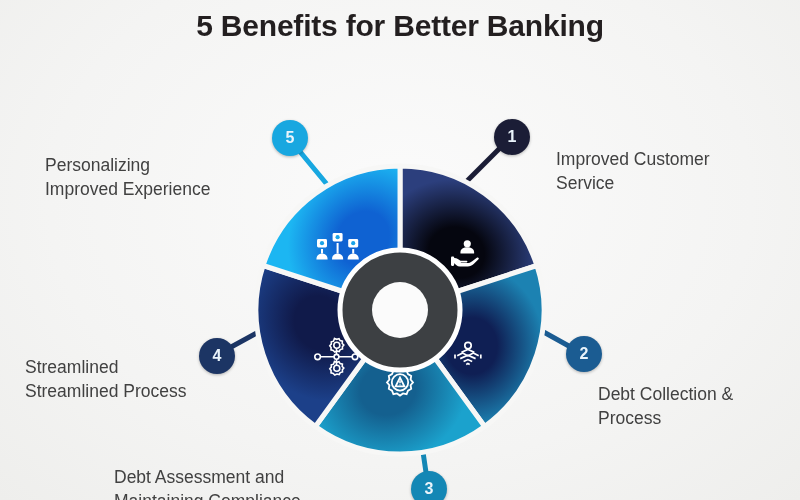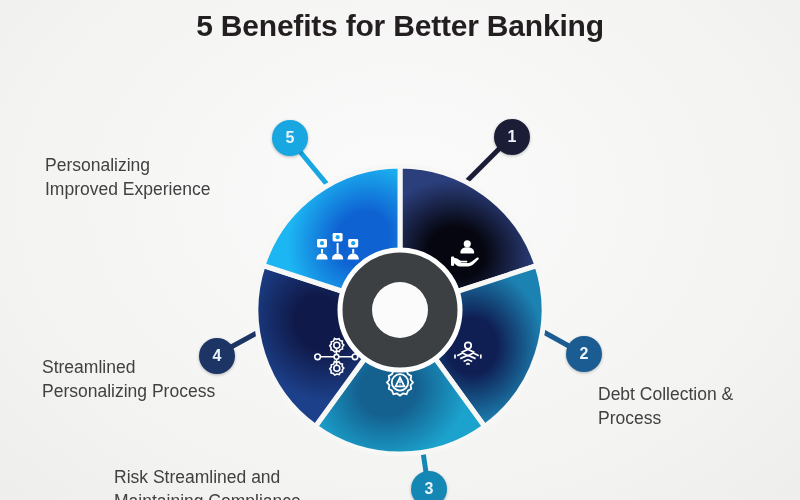--- a/index.html
+++ b/index.html
@@ -43,21 +43,21 @@
   #badge-5{left:272px;top:120px;background:#18a7e0;}
 
   
   .label{
     position:absolute;font-size:17.5px;line-height:24px;
     color:#414141;font-weight:400;
   }
   #label-1{left:556px;top:147px;width:230px;}
   #label-2{left:566px;top:382px;width:220px;margin-left:32px;}
   #label-3{left:114px;top:465px;width:300px;}
-  #label-4{left:42px;top:355px;width:260px;}
+  #label-4{left:25px;top:355px;width:260px;}
   #label-5{left:45px;top:137px;width:250px;margin-top:16px;}
   .label span{display:block;}
 </style>
 </head>
 <body>
 
 <div class="page">
 
   <div class="title">
     <span class="l1">AI in Finance –</span>
@@ -163,30 +163,34 @@
       </g>
     </svg>
   </div>
 
   <div class="badge" id="badge-1">1</div>
   <div class="badge" id="badge-2">2</div>
   <div class="badge" id="badge-3">3</div>
   <div class="badge" id="badge-4">4</div>
   <div class="badge" id="badge-5">5</div>
 
+  <div class="label" id="label-1">
+    <span>Improved Customer</span>
+    <span>Service</span>
+  </div>
   <div class="label" id="label-2">
     <span>Debt Collection &amp;</span>
     <span>Process</span>
   </div>
   <div class="label" id="label-3">
-    <span>Risk Streamlined and</span>
+    <span>Debt Assessment and</span>
     <span>Maintaining Compliance</span>
   </div>
   <div class="label" id="label-4">
     <span>Streamlined</span>
-    <span>Personalizing Process</span>
+    <span>Streamlined Process</span>
   </div>
   <div class="label" id="label-5">
     <span>Personalizing</span>
     <span>Improved Experience</span>
   </div>
 
 </div>
 
 </body></html>

